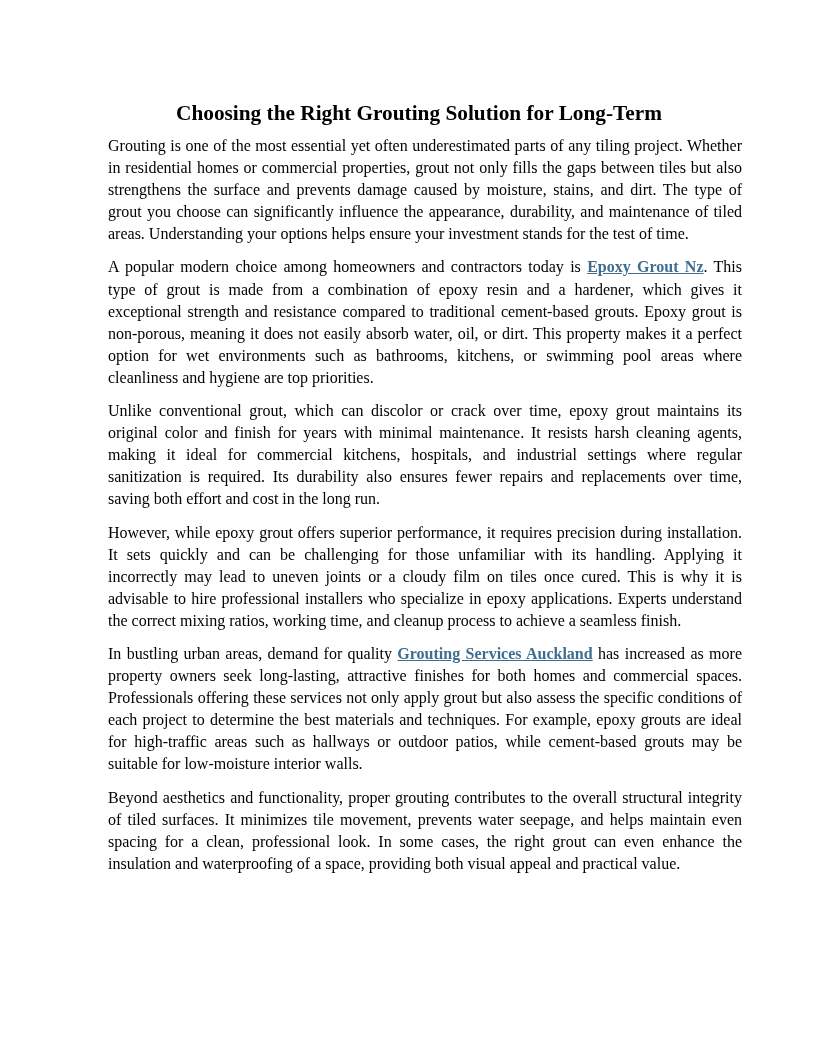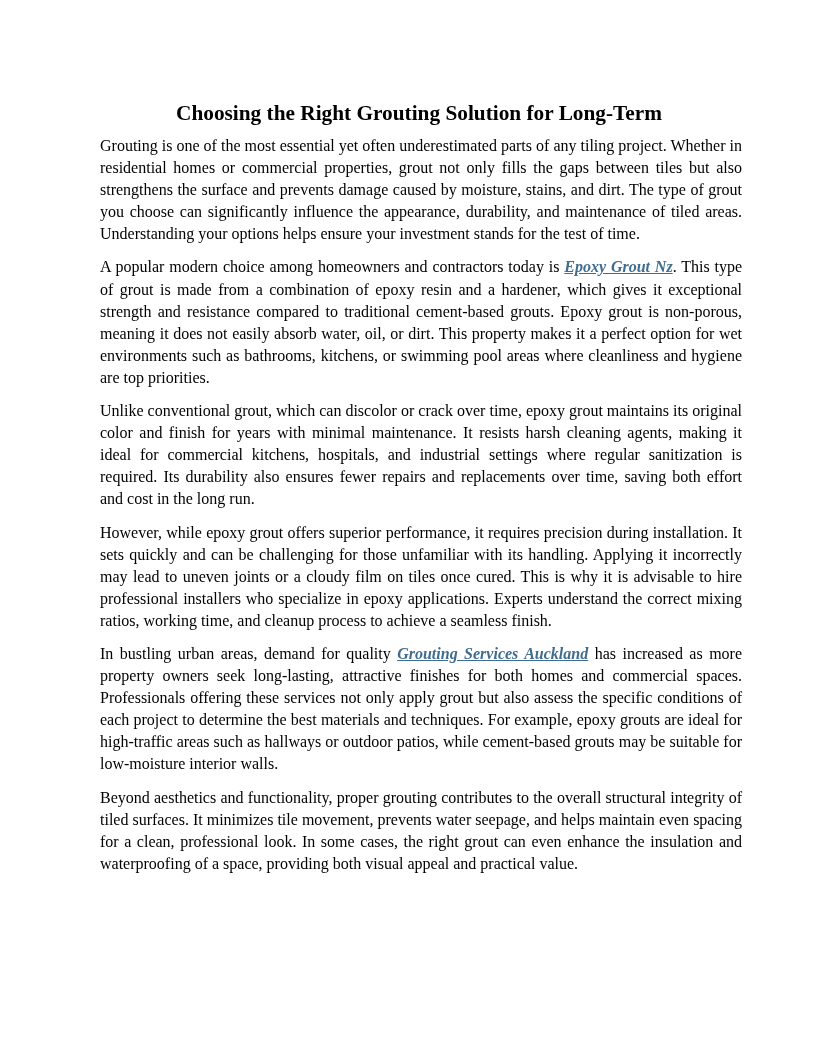--- a/index.html
+++ b/index.html
@@ -25,32 +25,31 @@
   .doc-title {
     margin: 0 0 5px 0;
     font-size: 21.3px;
     line-height: 33px;
     font-weight: bold;
     text-align: center;
     color: var(--text-color);
   }
   .doc-title span { display: block; }
   .doc-body p {
-    margin: 0 0 11px 4px;
+    margin: 0 0 11px 12px;
     font-size: 16px;
     line-height: 22.1px;
     text-align: justify;
     color: var(--text-color);
   }
   a.doc-link {
     color: var(--link-color);
     font-weight: bold;
     text-decoration: underline;
     cursor: pointer;
-    font-style: italic;
   }
 </style>
 </head>
 <body>
 
 <div class="page">
   <h1 class="doc-title">
     <span>Choosing the Right Grouting Solution for Long-Term</span>
   </h1>
 

